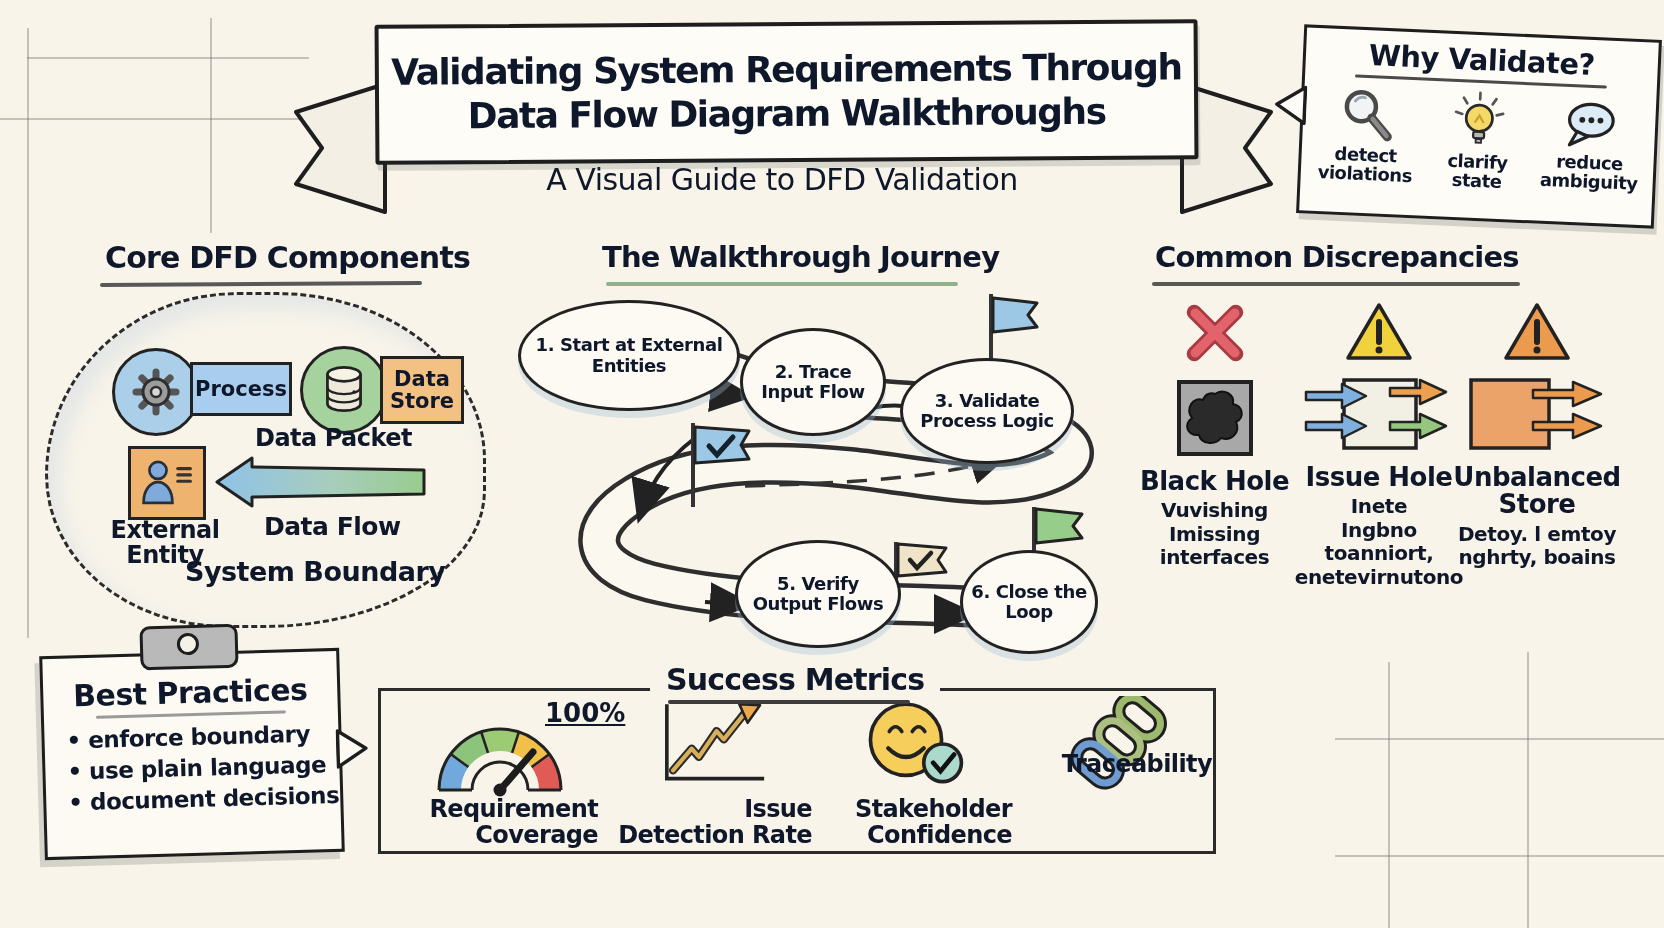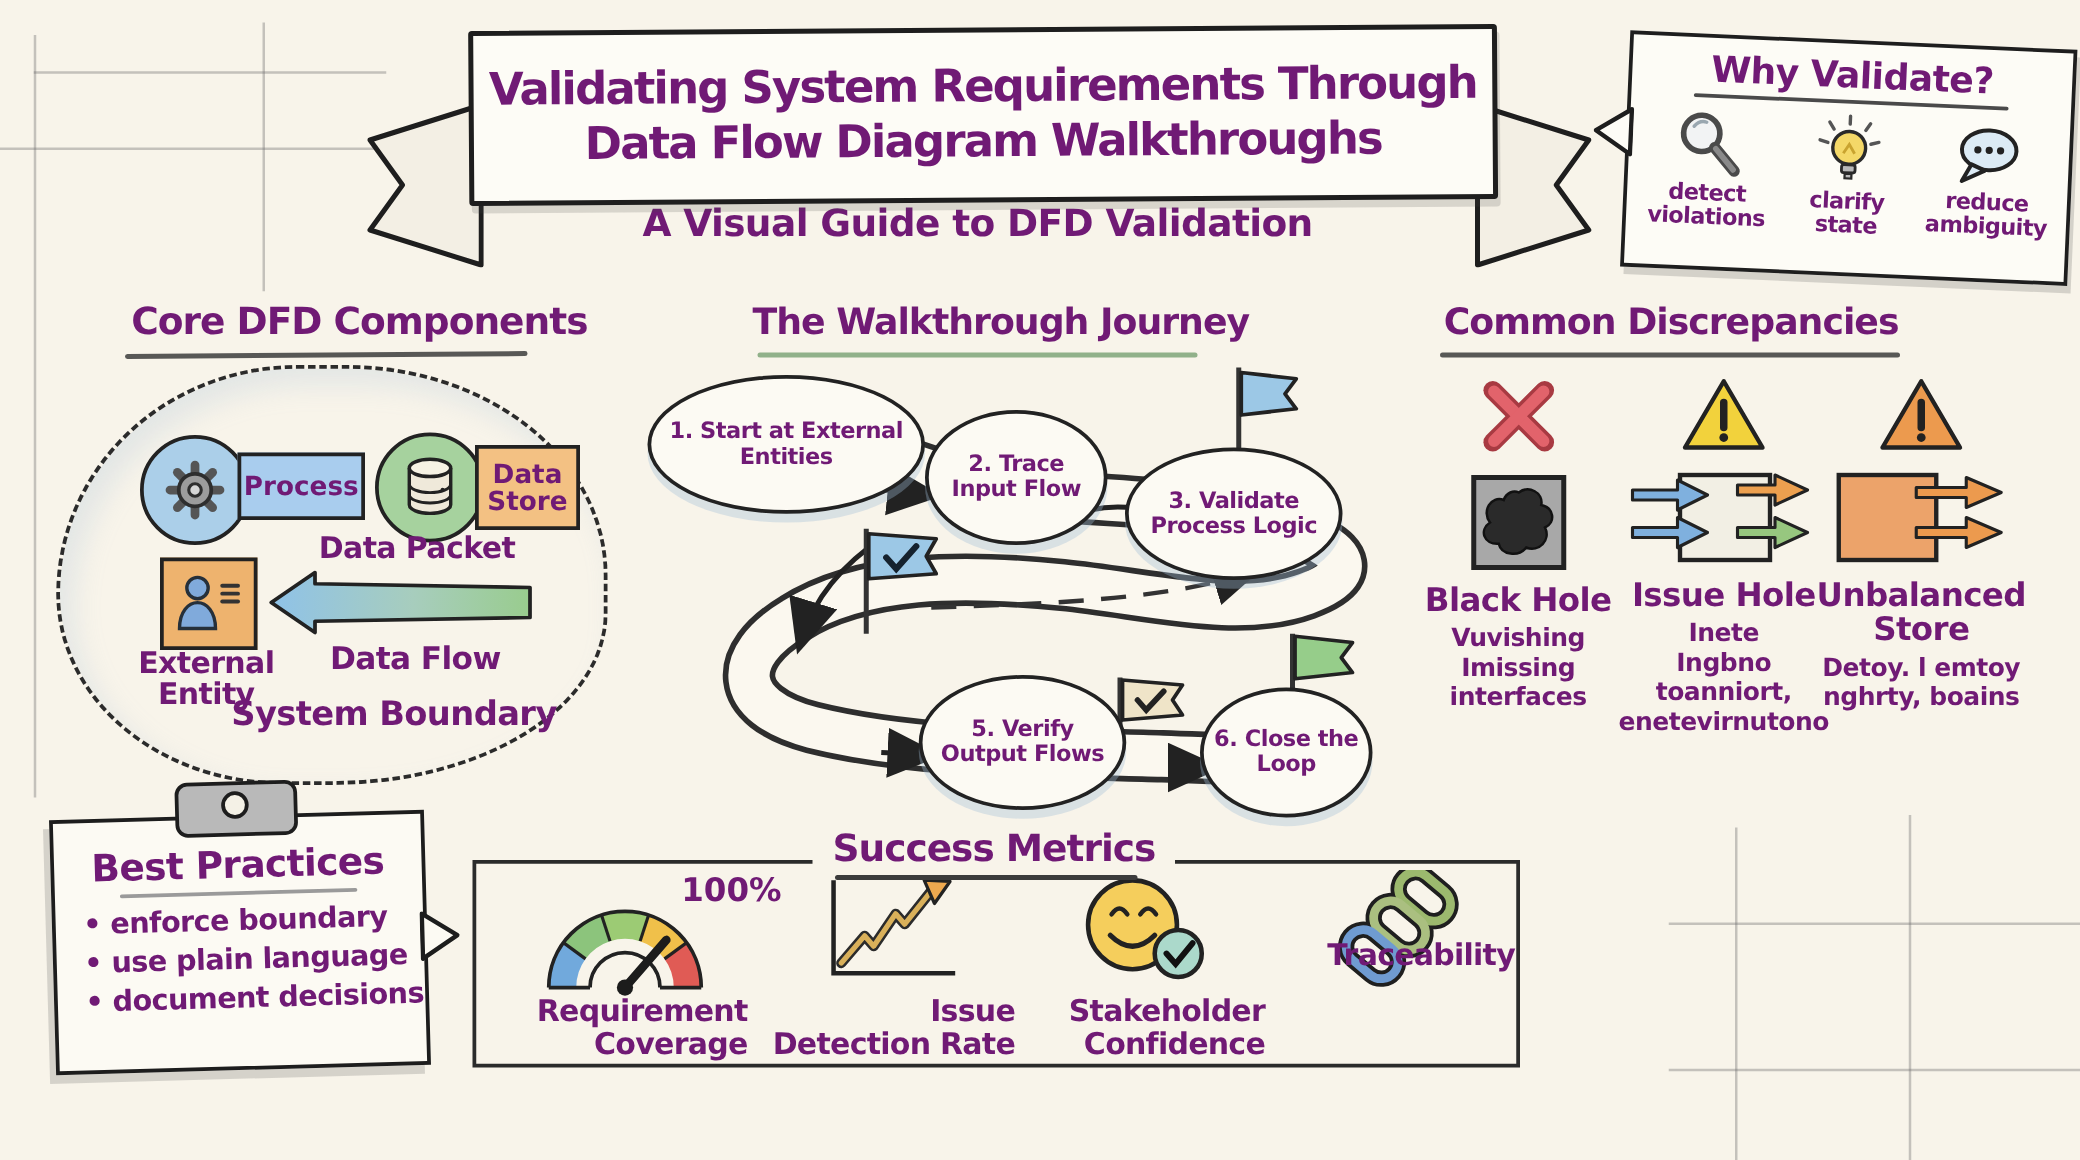--- a/index.html
+++ b/index.html
@@ -1,31 +1,31 @@
 <!DOCTYPE html>
 <html><head>
 <meta charset="utf-8">
 <style>
   html,body{margin:0;padding:0;background:#e8e4da;}
   .canvas{position:relative;width:1664px;height:928px;background:#f8f4ea;overflow:hidden;
-          font-family:"DejaVu Sans",sans-serif;color:#701a75;}
+          font-family:"DejaVu Sans",sans-serif;color:#0f172a;}
   .abs{position:absolute;}
   
   .grid{position:absolute;background:rgba(110,110,110,.38);}
   .grid.v{width:2px;} .grid.h{height:2px;}
 
   
   .banner{position:absolute;left:375px;top:22px;width:815px;height:132px;background:#fdfcf6;
           border:4px solid #1e1e1e;border-radius:3px;transform:rotate(-.4deg);z-index:3;
           box-shadow:2px 6px 0 rgba(70,70,70,.18);display:flex;flex-direction:column;
           justify-content:center;align-items:center;}
   .banner .t{font-size:36px;font-weight:700;letter-spacing:-1.5px;line-height:1.22;white-space:nowrap;}
   .tail{position:absolute;z-index:2;}
   .subtitle{position:absolute;left:482px;top:162px;width:600px;text-align:center;
-            font-size:30px;font-weight:700;letter-spacing:-.5px;}
+            font-size:30px;font-weight:400;letter-spacing:-.5px;}
 
   
   .why-card{position:absolute;left:1300px;top:32px;width:352px;height:183px;background:#fdfcf6;
             border:3.5px solid #1e1e1e;transform:rotate(2.5deg);z-index:3;
             box-shadow:3px 6px 0 rgba(70,70,70,.2);}
   .why-title{font-size:29px;font-weight:700;text-align:center;margin-top:8px;letter-spacing:-.5px;}
   .why-underline{width:252px;height:3px;background:#4a4a4a;margin:3px auto 8px;border-radius:2px;}
   .why-items{display:flex;justify-content:space-around;padding:0 8px;}
   .why-item{display:flex;flex-direction:column;align-items:center;width:108px;}
   .why-label{font-size:18px;font-weight:700;text-align:center;line-height:1.05;margin-top:2px;letter-spacing:-.5px;}
@@ -76,21 +76,21 @@
 
   
   .metrics-box{position:absolute;left:378px;top:688px;width:832px;height:160px;
                border:3.5px solid #2b2b2b;}
   .metrics-title{position:absolute;left:650px;top:662px;background:#f8f4ea;padding:0 16px;
                  font-size:30px;font-weight:700;z-index:4;letter-spacing:-.8px;}
   .metrics-underline{position:absolute;left:668px;top:700px;width:242px;height:3.5px;
                      background:#3c3c3c;border-radius:2px;z-index:5;}
   .metric-label{position:absolute;width:200px;text-align:right;font-size:24px;font-weight:700;
                 line-height:1.08;letter-spacing:-.6px;}
-  .gauge-value{position:absolute;left:545px;top:698px;font-size:26px;font-weight:700;}
+  .gauge-value{position:absolute;left:545px;top:698px;font-size:26px;font-weight:700;text-decoration:underline;}
 </style>
 </head>
 <body>
 
 <div class="canvas">
 
   <div class="grid v" style="left:27px;top:28px;height:610px"></div>
   <div class="grid v" style="left:210px;top:18px;height:215px"></div>
   <div class="grid h" style="left:27px;top:57px;width:282px"></div>
   <div class="grid h" style="left:0;top:118px;width:310px"></div>

